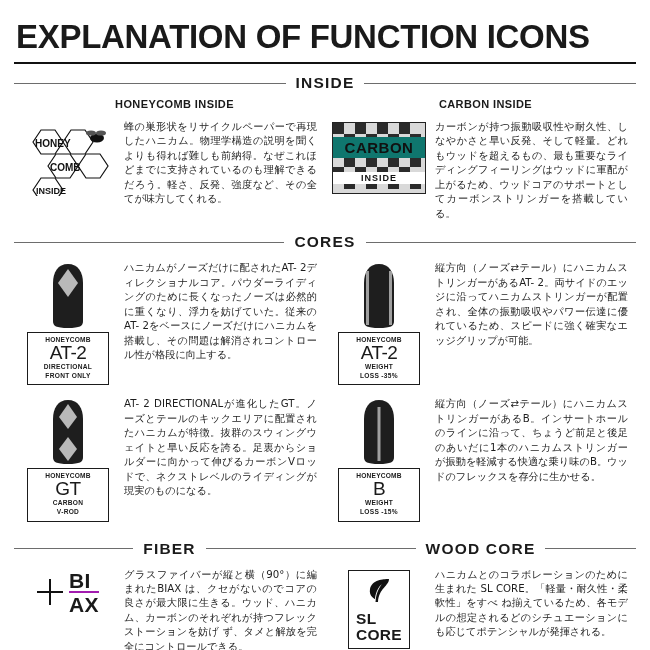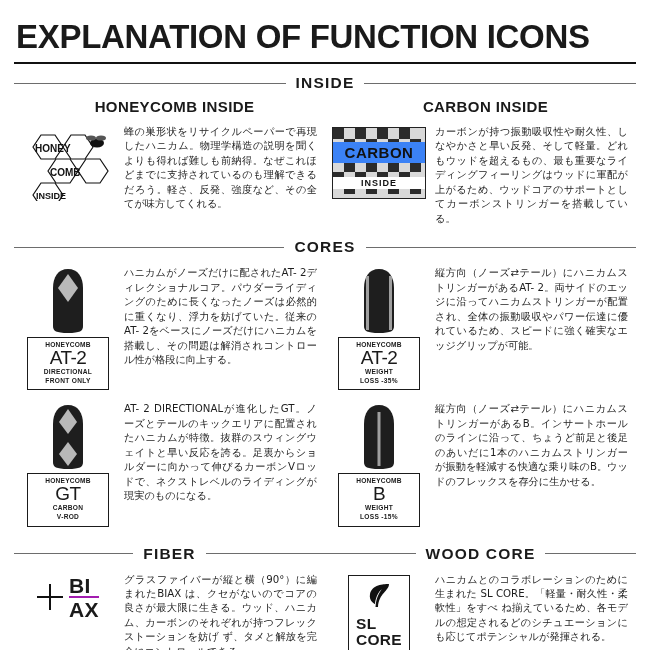--- a/index.html
+++ b/index.html
@@ -48,21 +48,21 @@
     gap:0px;
   }
   .col{
     width:50%;
     display:flex;
     gap:8px;
     padding:6px 8px 6px 6px;
     box-sizing:border-box;
   }
   .colhead{
-    font-size:15px;
+    font-size:11px;
     font-weight:bold;
     letter-spacing:0.4px;
     text-align:center;
     margin:2px 0 4px 0;
   }
   .halfhead{
     width:50%;
     box-sizing:border-box;
     padding-left:10px;
   }
@@ -98,21 +98,21 @@
   }
   .carbon-label{
     position:absolute;
     left:0;right:0;
     top:14px;
     text-align:center;
     font-size:15px;
     font-weight:bold;
     letter-spacing:0.5px;
     color:#111;
-    background:#3b82f6;
+    background:#0f766e;
     padding:2px 0;
   }
   .carbon-sub{
     position:absolute;
     left:0;right:0;
     bottom:9px;
     text-align:center;
     font-size:9px;
     font-weight:bold;
     letter-spacing:1px;

